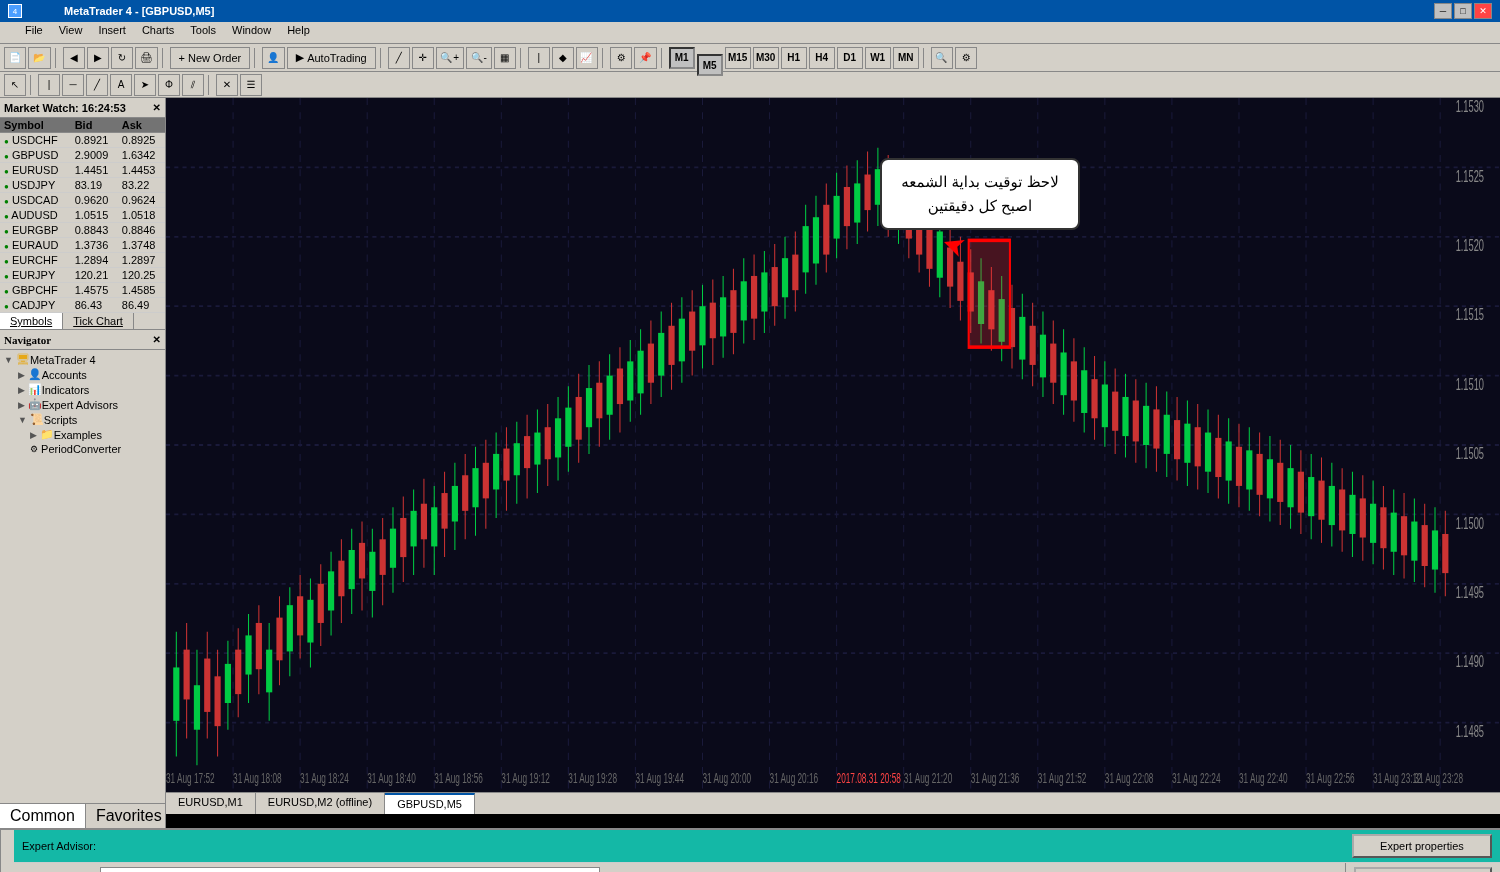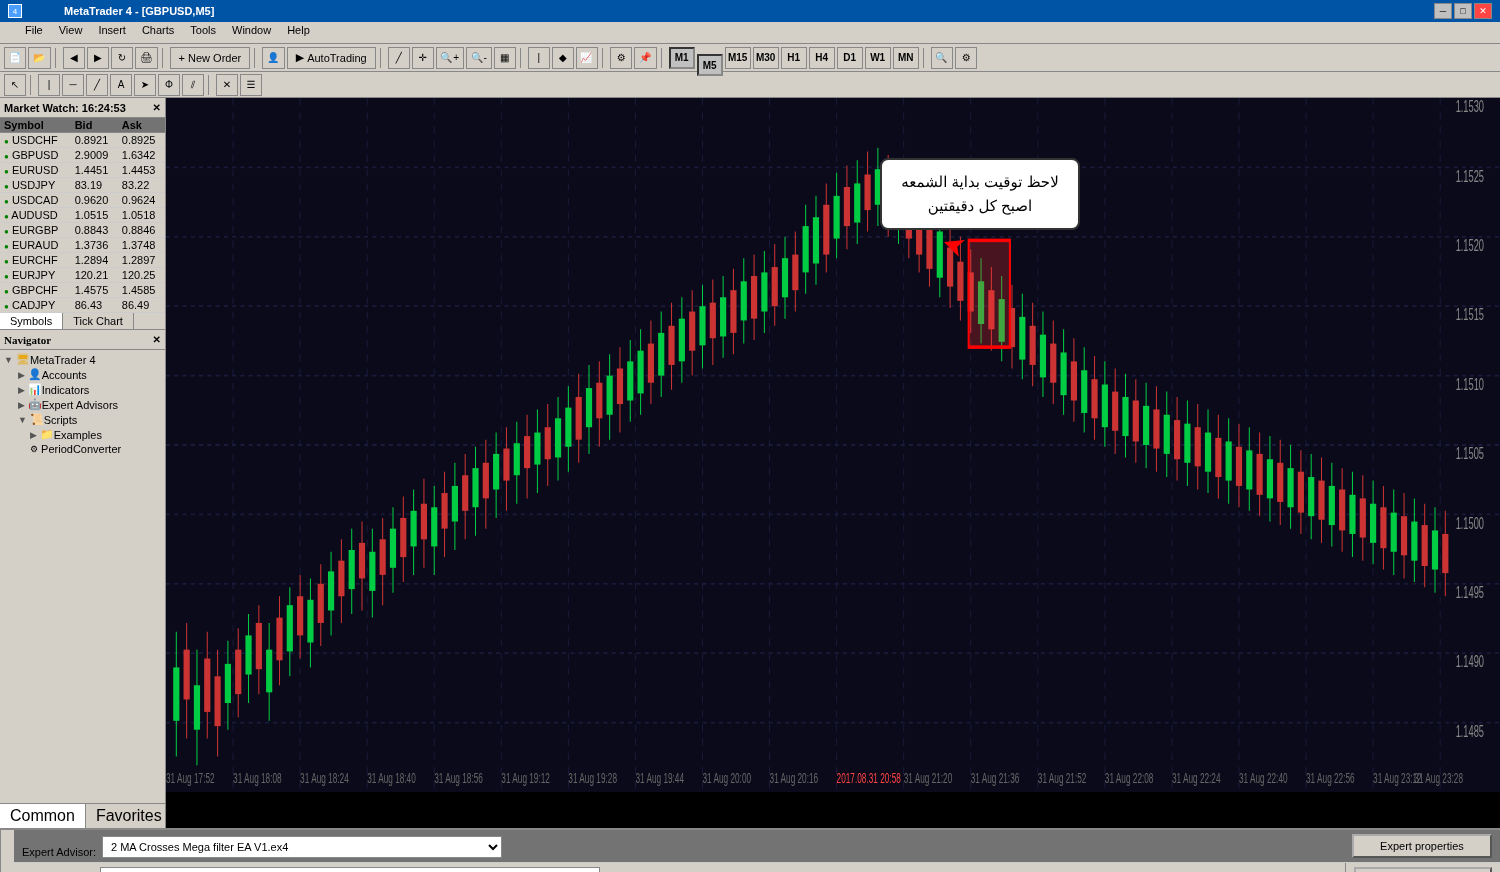--- a/index.html
+++ b/index.html
@@ -39,21 +39,21 @@
     
     .market-watch { flex: 0 0 auto; }
     .panel-header { background: #d4d0c8; border-bottom: 1px solid #888; height: 20px; display: flex; align-items: center; justify-content: space-between; padding: 0 4px; font-size: 11px; font-weight: bold; }
     .panel-close { cursor: pointer; font-size: 10px; }
     .mw-table { width: 100%; border-collapse: collapse; }
     .mw-header { background: #737373; }
     .mw-header th { padding: 1px 4px; text-align: left; font-size: 11px; border-bottom: 1px solid #888; }
     .mw-row td { padding: 1px 4px; font-size: 11px; border-bottom: 1px solid #ccc; }
     .dot-green { color: green; font-size: 8px; }
     .mw-tabs { display: flex; border-bottom: 1px solid #888; }
-    .mw-tab { padding: 2px 10px; font-size: 11px; cursor: pointer; border-right: 1px solid #888; }
+    .mw-tab { padding: 2px 10px; font-size: 11px; cursor: pointer; border-right: 1px solid #888; text-decoration: underline; }
     .mw-tab.active { background: white; }
 
     
     .navigator { flex: 1; overflow-y: auto; }
     .nav-header { background: #d4d0c8; border-bottom: 1px solid #888; height: 20px; display: flex; align-items: center; justify-content: space-between; padding: 0 4px; font-size: 11px; font-weight: bold; font-family: Liberation Serif, serif; }
     .nav-tree { padding: 2px; }
     .nav-item { display: flex; align-items: center; padding: 1px 2px; cursor: pointer; font-size: 11px; }
     .nav-indent1 { padding-left: 16px; }
     .nav-indent2 { padding-left: 28px; }
     .nav-arrow { margin-right: 3px; font-size: 9px; color: #555; }
@@ -797,35 +797,37 @@
 
       
       <div class="annotation-box" style="right:420px; top:60px; width:200px;">
         <div>لاحظ توقيت بداية الشمعه</div>
         <div>اصبح كل دقيقتين</div>
 
         <div style="position:absolute; bottom:-40px; left:60px; font-size:28px; color:red; transform:rotate(200deg);">➤</div>
       </div>
     </div>
 
+    <div class="chart-tabs">
+      <div class="chart-tab">EURUSD,M1</div>
+      <div class="chart-tab">EURUSD,M2 (offline)</div>
+      <div class="chart-tab active">GBPUSD,M5</div>
+    </div>
   </div>
 </div>
 
 <div class="bottom-panel">
   <div style="display:flex; align-items:stretch; height:100%;">
 
     <div class="side-label" style="font-size:9px;writing-mode:vertical-lr;transform:rotate(180deg);background:#d4d0c8;border-right:1px solid #888;padding:4px 2px;width:14px;display:flex;align-items:center;justify-content:center;">Strategy Tester</div>
 
     <div style="flex:1;display:flex;flex-direction:column;">
 
-      <div style="display:flex;align-items:flex-end;padding:4px 8px;border-bottom:1px solid #ccc;gap:6px;background:#737373;">
+      <div style="display:flex;align-items:center;padding:4px 8px;border-bottom:1px solid #ccc;background:#14b8a6;">
         <span style="font-size:11px;">Expert Advisor:</span>
-        <select class="ea-dropdown" style="flex:1;max-width:400px;">
-          <option>2 MA Crosses Mega filter EA V1.ex4</option>
-        </select>
         <div style="flex:1;"></div>
         <button class="right-btn" style="width:140px;">Expert properties</button>
       </div>
 
       <div style="display:flex;flex:1;overflow:hidden;">
         <div style="flex:1;padding:4px 8px;">
 
           <div class="bottom-row">
             <span class="bottom-label">Symbol:</span>
             <select class="bottom-select" style="width:500px;height:20px;">

